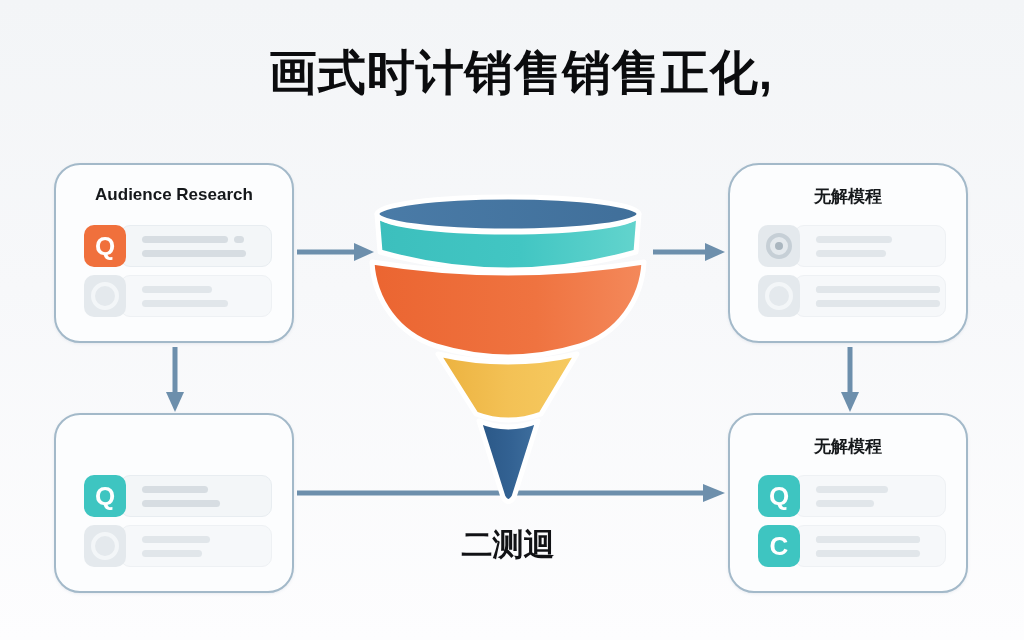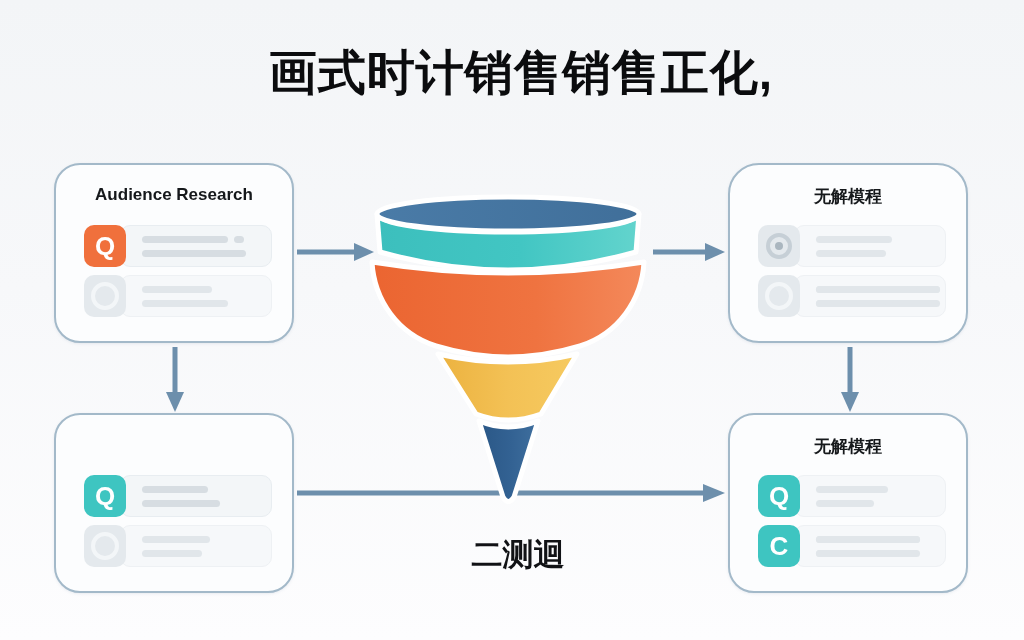--- a/index.html
+++ b/index.html
@@ -49,21 +49,21 @@
   .pill.muted{background:#f6f8fa; border-color:#eef1f4;}
   .lines{position:absolute; left:58px; top:11px; z-index:3;}
   .pline{height:7px; border-radius:3.5px; background:#d7dde2; margin-bottom:7px;
          display:flex; gap:6px;}
   .pline .seg{height:7px; border-radius:3.5px; background:#d7dde2;}
   .pline.holder{background:transparent;}
   .muted-lines .pline,.muted-lines .seg{background:#e1e6ea;}
   
   .funnel-caption{
     position:absolute; left:398px; top:524px; width:220px; text-align:center;
-    font-size:31px; font-weight:900; color:#111215; margin:10px;
+    font-size:31px; font-weight:900; color:#111215; margin:0;
   }
   svg{position:absolute; left:0; top:0;}
 </style>
 </head>
 <body>
 
 <div class="stage">
 
   <h1 class="main-title">画式时计销售销售正化,</h1>
 

